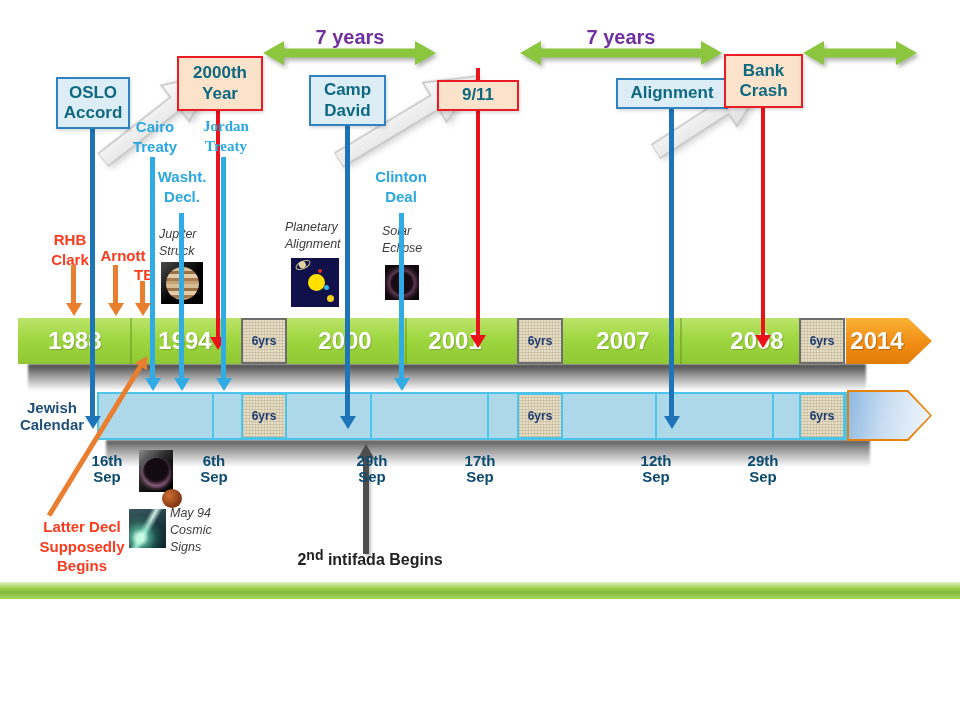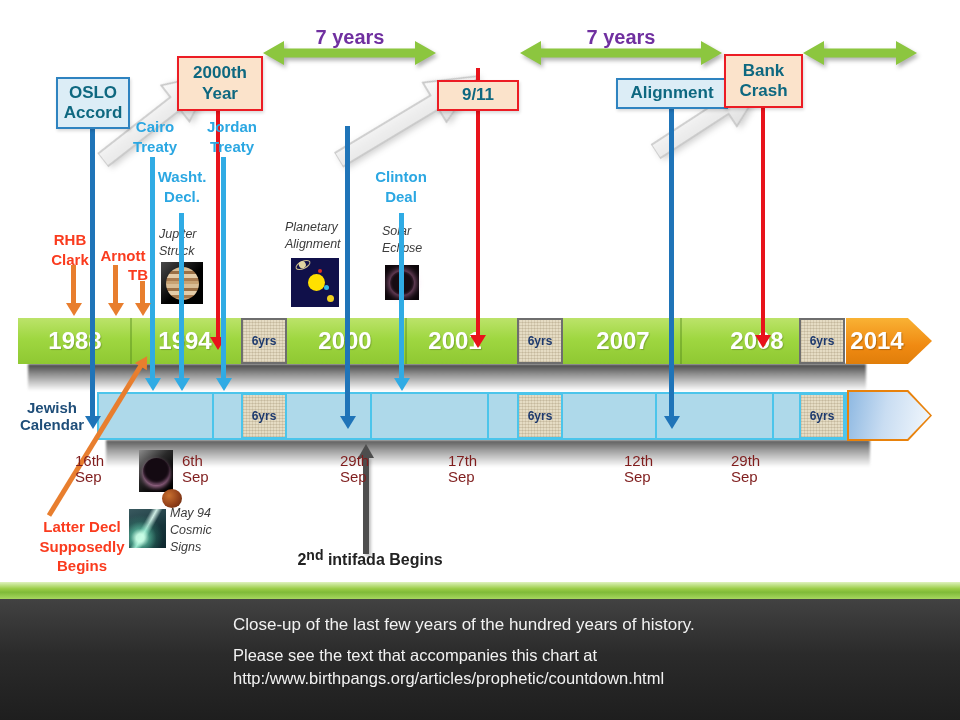--- a/index.html
+++ b/index.html
@@ -13,22 +13,22 @@
   .box-red{background:#FBE3CB;border:2px solid #EC1C24;margin-top:43px;}
   .box-blue{background:#DCEDF6;border:2px solid #2E83C0;}
 
   
   .cyan-label{position:absolute;color:#2BA7E2;font-weight:bold;font-size:15px;
               line-height:1.3;text-align:center;white-space:pre-line;}
   .red-label{position:absolute;color:#FA3B1E;font-weight:bold;font-size:15px;
              line-height:1.3;text-align:center;white-space:pre-line;}
   .italic-label{position:absolute;color:#3D3D3D;font-style:italic;font-size:12.5px;
                 line-height:1.35;white-space:pre-line;}
-  .date-label{position:absolute;color:#7f1d1d;font-weight:normal;font-size:15px;
-              line-height:1.05;text-align:left;white-space:pre-line;z-index:6;}
+  .date-label{position:absolute;color:#0c4a6e;font-weight:bold;font-size:15px;
+              line-height:1.05;text-align:center;white-space:pre-line;z-index:6;}
   .purple-label{position:absolute;color:#7030A0;font-weight:bold;font-size:20px;
                 text-align:center;z-index:7;}
 
   
   .conn{position:absolute;background:currentColor;z-index:4;}
   .head-down{position:absolute;left:50%;bottom:-12px;transform:translateX(-50%);
              width:0;height:0;border-left:8px solid transparent;border-right:8px solid transparent;
              border-top:13px solid currentColor;}
   .head-up{position:absolute;left:50%;top:-13px;transform:translateX(-50%);
            width:0;height:0;border-left:8px solid transparent;border-right:8px solid transparent;
@@ -278,38 +278,40 @@
   <svg class="dbl-arrow" style="left:803px;top:39px;" width="114" height="28" viewBox="0 0 114 28">
     <polygon points="0,14 21,2 21,9.5 93,9.5 93,2 114,14 93,26 93,18.5 21,18.5 21,26"></polygon>
   </svg>
   <div class="purple-label" style="left:300px;top:26px;width:100px;">7 years</div>
   <div class="purple-label" style="left:571px;top:26px;width:100px;">7 years</div>
 
   <div class="box box-blue" style="left:56px;top:77px;width:74px;height:52px;z-index:5;">OSLO
 Accord</div>
   <div class="box box-red" style="left:177px;top:13px;width:86px;height:55px;z-index:5;">2000th
 Year</div>
+  <div class="box box-blue" style="left:309px;top:75px;width:77px;height:51px;z-index:5;">Camp
+David</div>
   <div class="box box-red" style="left:437px;top:37px;width:82px;height:31px;z-index:5;">9/11</div>
   <div class="box box-blue" style="left:616px;top:78px;width:112px;height:31px;z-index:5;">Alignment</div>
   <div class="box box-red" style="left:724px;top:11px;width:79px;height:54px;z-index:5;">Bank
 Crash</div>
 
   <div class="cyan-label" style="left:124px;top:117px;width:62px;z-index:5;">Cairo
 Treaty</div>
-  <div class="cyan-label" style="left:200px;top:117px;width:64px;z-index:5;">Jordan
+  <div class="cyan-label" style="left:194px;top:117px;width:64px;z-index:5;font-family:Liberation Serif, serif;">Jordan
 Treaty</div>
   <div class="cyan-label" style="left:150px;top:167px;width:64px;z-index:5;">Washt.
 Decl.</div>
   <div class="cyan-label" style="left:368px;top:167px;width:66px;z-index:5;">Clinton
 Deal</div>
 
   <div class="red-label" style="left:50px;top:230px;width:40px;text-align:center;">RHB
 Clark</div>
   <div class="red-label" style="left:96px;top:246px;width:54px;">Arnott</div>
-  <div class="red-label" style="left:128px;top:265px;width:26px;text-align:left;">TB</div>
+  <div class="red-label" style="left:128px;top:265px;width:26px;text-align:right;">TB</div>
   <div class="red-label" style="left:22px;top:517px;width:120px;">Latter Decl
 Supposedly
 Begins</div>
 
   <div class="italic-label" style="left:159px;top:226px;width:52px;">Jupiter
 Struck</div>
   <div class="italic-label" style="left:285px;top:219px;width:66px;">Planetary
 Alignment</div>
   <div class="italic-label" style="left:382px;top:223px;width:52px;">Solar
 Eclipse</div>
@@ -326,19 +328,14 @@
   <div class="date-label" style="left:448px;top:453px;width:64px;">17th
 Sep</div>
   <div class="date-label" style="left:624px;top:453px;width:64px;">12th
 Sep</div>
   <div class="date-label" style="left:731px;top:453px;width:64px;">29th
 Sep</div>
 
   <div class="intifada-label"><span>2</span><span class="sup">nd</span><span> intifada Begins</span></div>
 
   <div id="footer-strip"></div>
-  <div id="footer-panel">
-    <div class="footer-text" style="top:16px;">Close-up of the last few years of the hundred years of history.</div>
-    <div class="footer-text" style="top:47px;font-size:16.5px;">Please see the text that accompanies this chart at</div>
-    <div class="footer-text" style="top:70px;font-size:16.5px;">http:/www.birthpangs.org/articles/prophetic/countdown.html</div>
-  </div>
 
 </div>
 
 </body></html>

